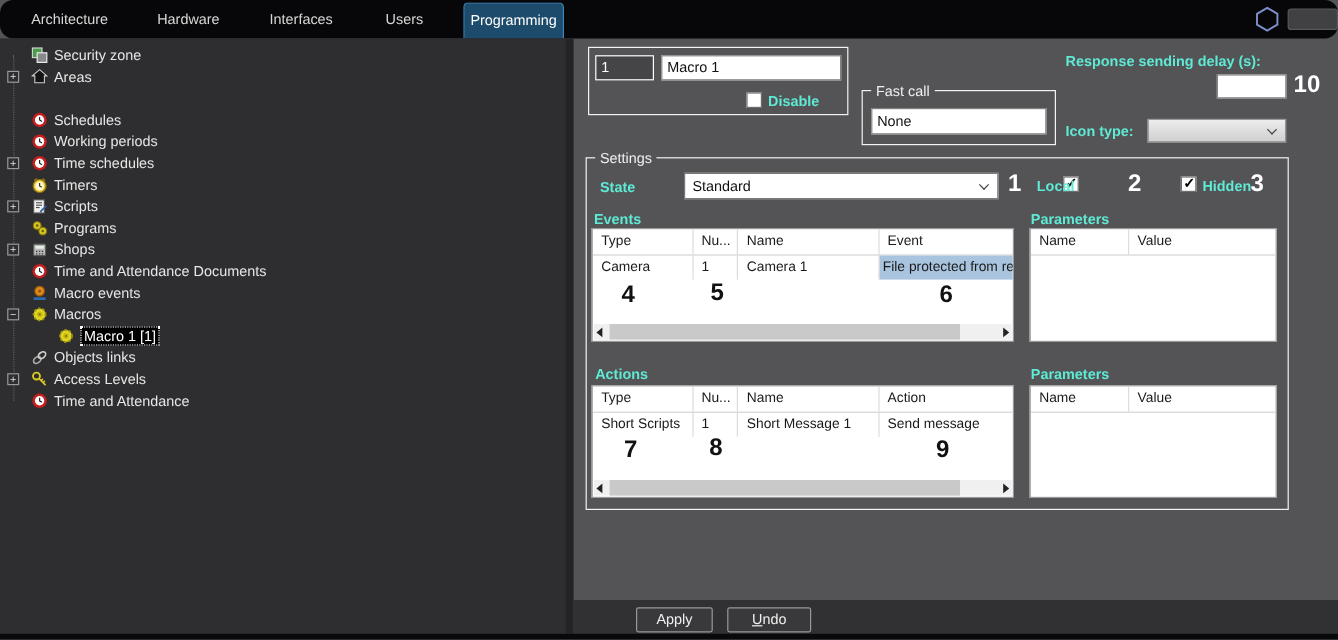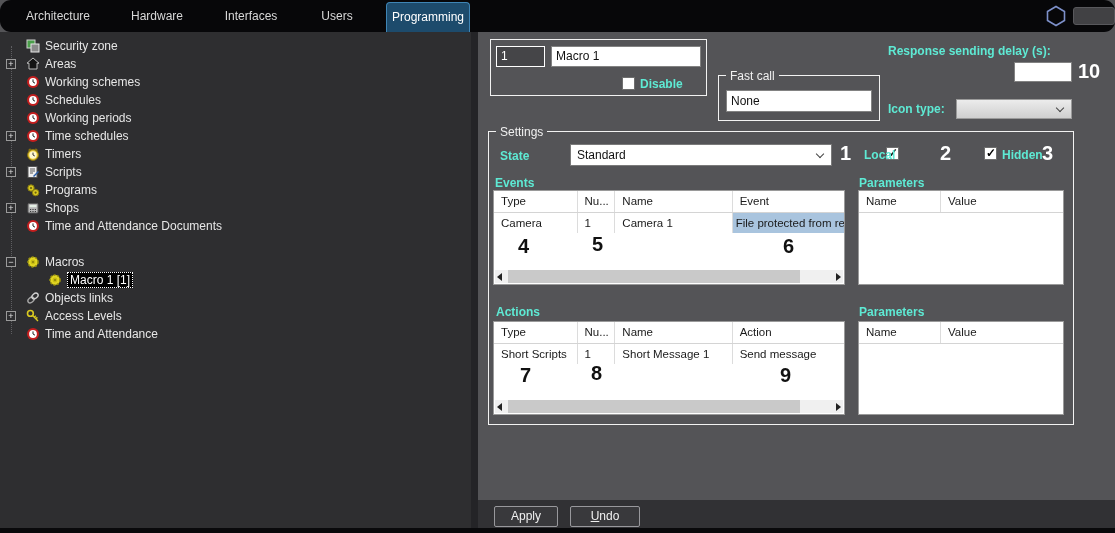--- a/index.html
+++ b/index.html
@@ -62,21 +62,21 @@
   .arr.left { left:2px; top:3px; border-right:5px solid #222; border-left:none; }
   .arr.right { right:2px; top:3px; border-left:5px solid #222; border-right:none; }
 
   
   .ann { position:absolute; font-weight:bold; font-size:20px; }
   .ann.w { color:#fff; } .ann.b { color:#111; }
 
   
   .bottombar { position:absolute; left:478px; top:500px; width:637px; height:28px; background:#313134; }
   .btn { position:absolute; height:21px; background:#39393c; border:1px solid #98989c; border-radius:2px;
-         color:#f0f0f0; font-size:12px; text-align:center; line-height:19px; cursor:pointer; }
+         color:#f0f0f0; font-size:12px; text-align:center; line-height:19px; cursor:pointer;margin-left:36px; }
   .u { text-decoration:underline; }
   .bstrip { position:absolute; left:0; top:528px; width:1115px; height:5px; background:#09090b; }
   svg.defs { position:absolute; width:0; height:0; }
 </style>
 </head>
 <body>
 
 <svg class="defs" aria-hidden="true">
   <defs>
     <symbol id="i-seczone" viewBox="0 0 14 14">
@@ -160,26 +160,20 @@
       </svg>
     <span class="tlabel">Security zone</span>
   </div>
   <div class="item" style="top:55px;">
     <span class="exp">+</span>
     <svg class="ticon">
         <use href="#i-home"></use>
       </svg>
     <span class="tlabel">Areas</span>
   </div>
-  <div class="item" style="top:73px;">
-    <svg class="ticon">
-        <use href="#i-clockred"></use>
-      </svg>
-    <span class="tlabel">Working schemes</span>
-  </div>
   <div class="item" style="top:91px;">
     <svg class="ticon">
         <use href="#i-clockred"></use>
       </svg>
     <span class="tlabel">Schedules</span>
   </div>
   <div class="item" style="top:109px;">
     <svg class="ticon">
         <use href="#i-clockred"></use>
       </svg>
@@ -216,20 +210,26 @@
     <svg class="ticon">
         <use href="#i-calc"></use>
       </svg>
     <span class="tlabel">Shops</span>
   </div>
   <div class="item" style="top:217px;">
     <svg class="ticon">
         <use href="#i-clockred"></use>
       </svg>
     <span class="tlabel">Time and Attendance Documents</span>
+  </div>
+  <div class="item" style="top:235px;">
+    <svg class="ticon">
+        <use href="#i-macroev"></use>
+      </svg>
+    <span class="tlabel">Macro events</span>
   </div>
   <div class="item" style="top:253px;">
     <span class="exp">−</span>
     <svg class="ticon">
         <use href="#i-geary"></use>
       </svg>
     <span class="tlabel">Macros</span>
   </div>
   <div class="item" style="top:271px;">
     <svg class="ticon child">

